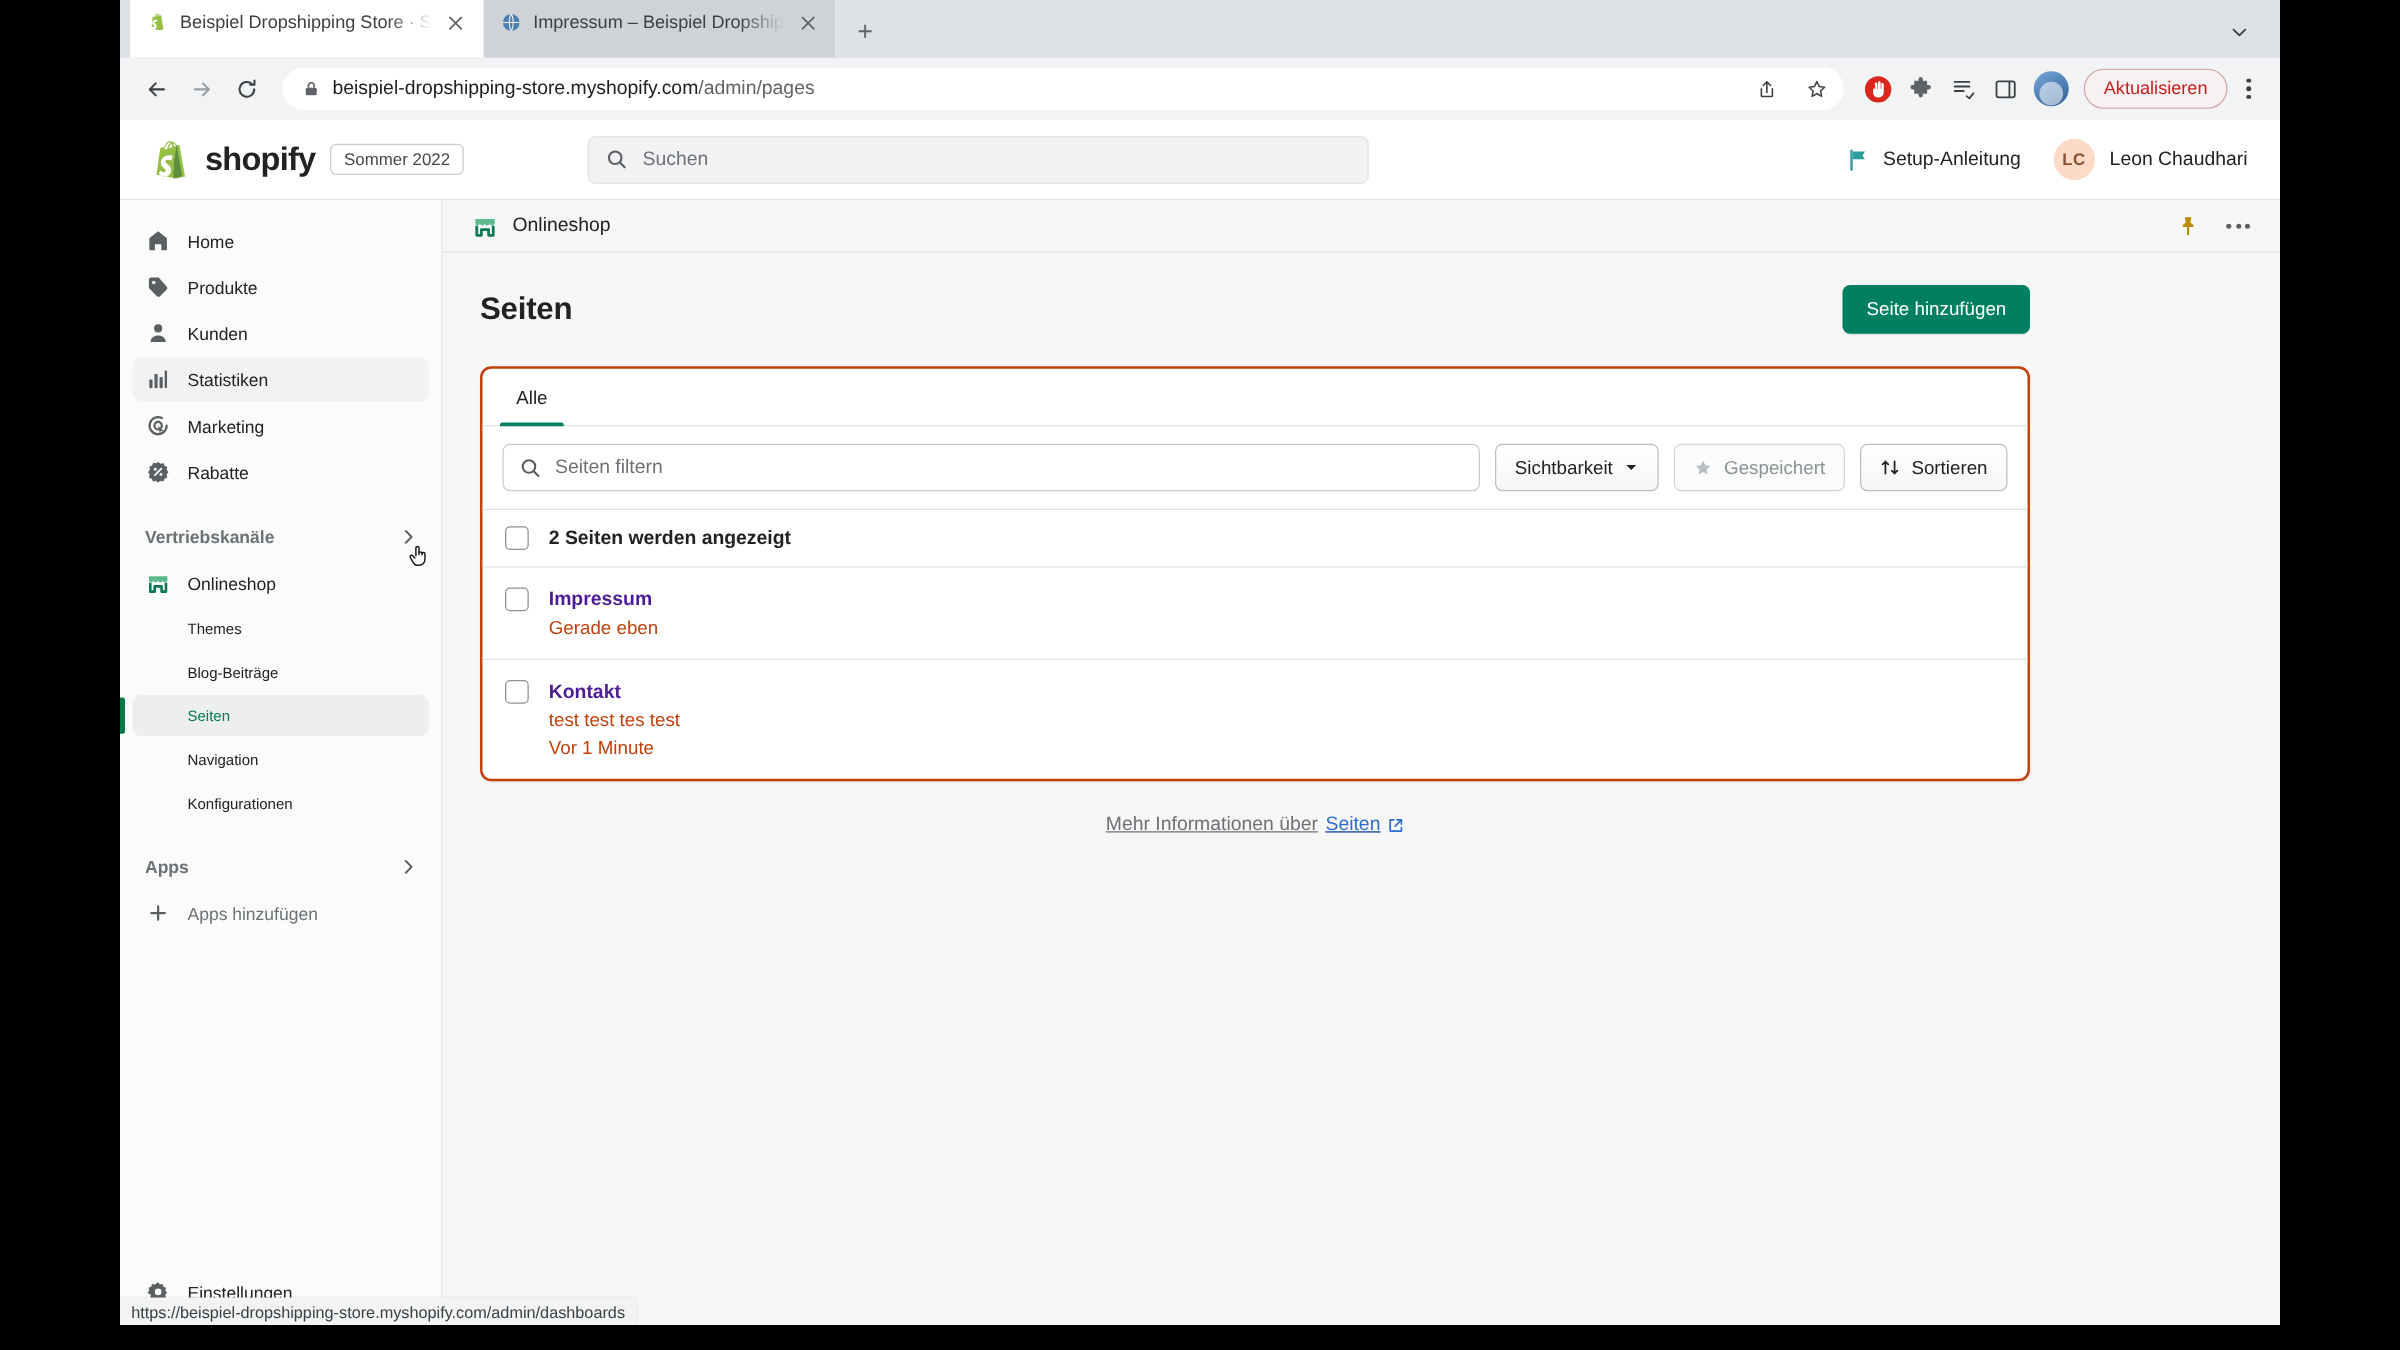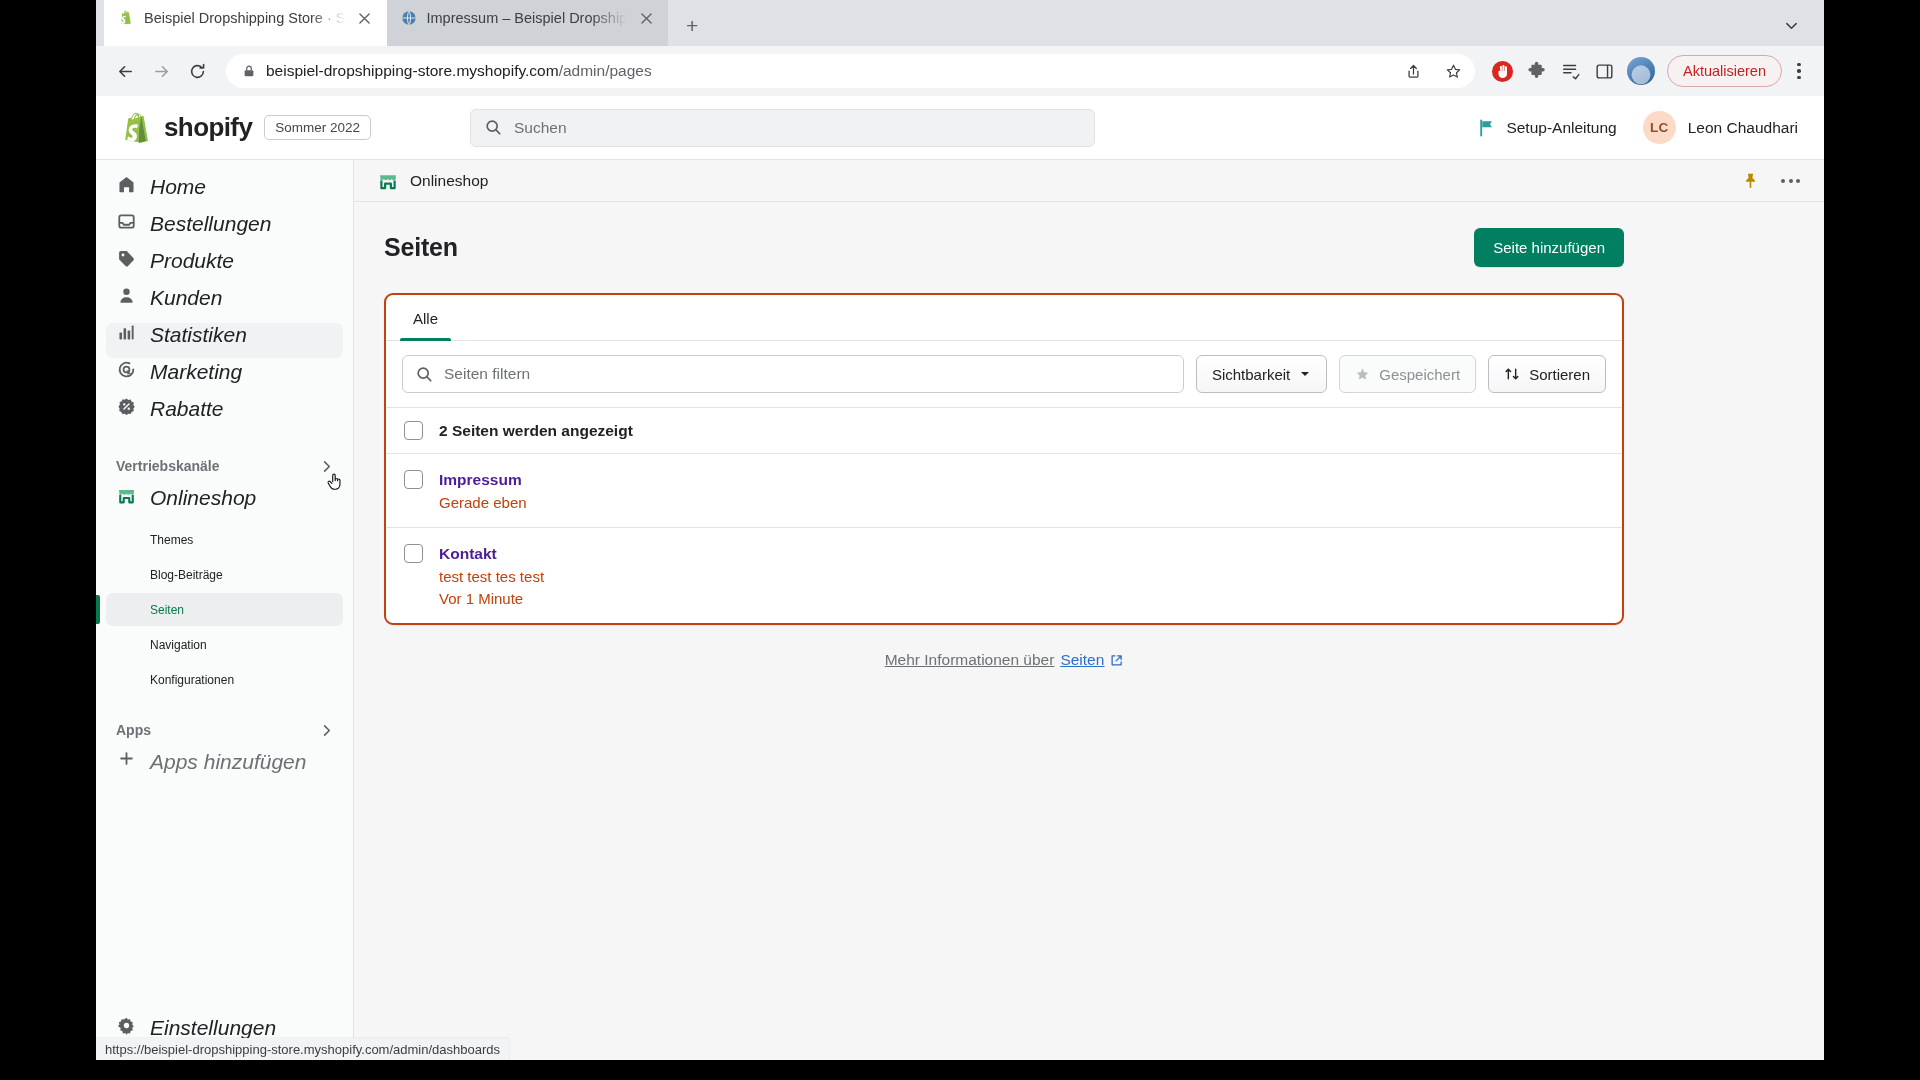--- a/index.html
+++ b/index.html
@@ -139,23 +139,23 @@
   
   .body-split { display: flex; height: calc(964px - 64px); }
 
   
   .sidebar {
     width: 258px; flex: 0 0 258px; background: #fafbfb;
     border-right: 1px solid #e1e3e5; position: relative;
     padding-top: 14px; display: flex; flex-direction: column;
   }
   .nav-item {
-    display: flex; align-items: flex-start; gap: 13px; height: 35px;
+    display: flex; align-items: center; gap: 13px; height: 35px;
     margin: 1px 10px; padding: 0 10px; border-radius: 7px;
-    font-size: 21px; color: #202223; position: relative; font-style: italic;
+    font-size: 14px; color: #202223; position: relative;
   }
   .nav-item.hover { background: #f1f2f3; }
   .nav-item .ni-ic { width: 21px; flex: 0 0 21px; display: flex; align-items: center; justify-content: center; }
   .nav-group {
     display: flex; align-items: center; height: 34px;
     margin: 16px 10px 2px; padding: 0 10px;
     font-size: 14px; color: #6d7175; font-weight: 600;
   }
   .nav-group .caret { margin-left: auto; color: #5c5f62; font-size: 15px; }
   .sub-item {
@@ -411,29 +411,20 @@
       <div class="body-split">
 
         <div class="sidebar">
           <div class="nav-item">
             <span class="ni-ic">
               <svg width="19" height="19" viewBox="0 0 20 20">
                   <path d="M10 2.2L2.6 8v9.4c0 .4.3.7.7.7h4V13h5.4v5.1h4c.4 0 .7-.3.7-.7V8z" fill="#5c5f62"></path>
                 </svg>
             </span>
             <span>Home</span>
-          </div>
-          <div class="nav-item">
-            <span class="ni-ic">
-              <svg width="19" height="19" viewBox="0 0 20 20">
-                  <rect x="2.4" y="3.6" width="15.2" height="12.8" rx="2" stroke="#5c5f62" stroke-width="1.9" fill="none"></rect>
-                  <path d="M2.4 11.4h3.4l1.3 2h5.8l1.3-2h3.4" stroke="#5c5f62" stroke-width="1.9" fill="none" stroke-linejoin="round"></path>
-                </svg>
-            </span>
-            <span>Bestellungen</span>
           </div>
           <div class="nav-item">
             <span class="ni-ic">
               <svg width="19" height="19" viewBox="0 0 20 20">
                   <path d="M10.3 2.2H4.1c-1 0-1.9.8-1.9 1.9v6.2c0 .5.2 1 .6 1.3l6.2 6.2c.7.7 1.9.7 2.6 0l5.6-5.6c.7-.7.7-1.9 0-2.6L11 2.8c-.2-.4-.5-.6-.7-.6z" fill="#5c5f62"></path>
                   <circle cx="6.3" cy="6.3" r="1.5" fill="#fafbfb"></circle>
                 </svg>
             </span>
             <span>Produkte</span>
           </div>

